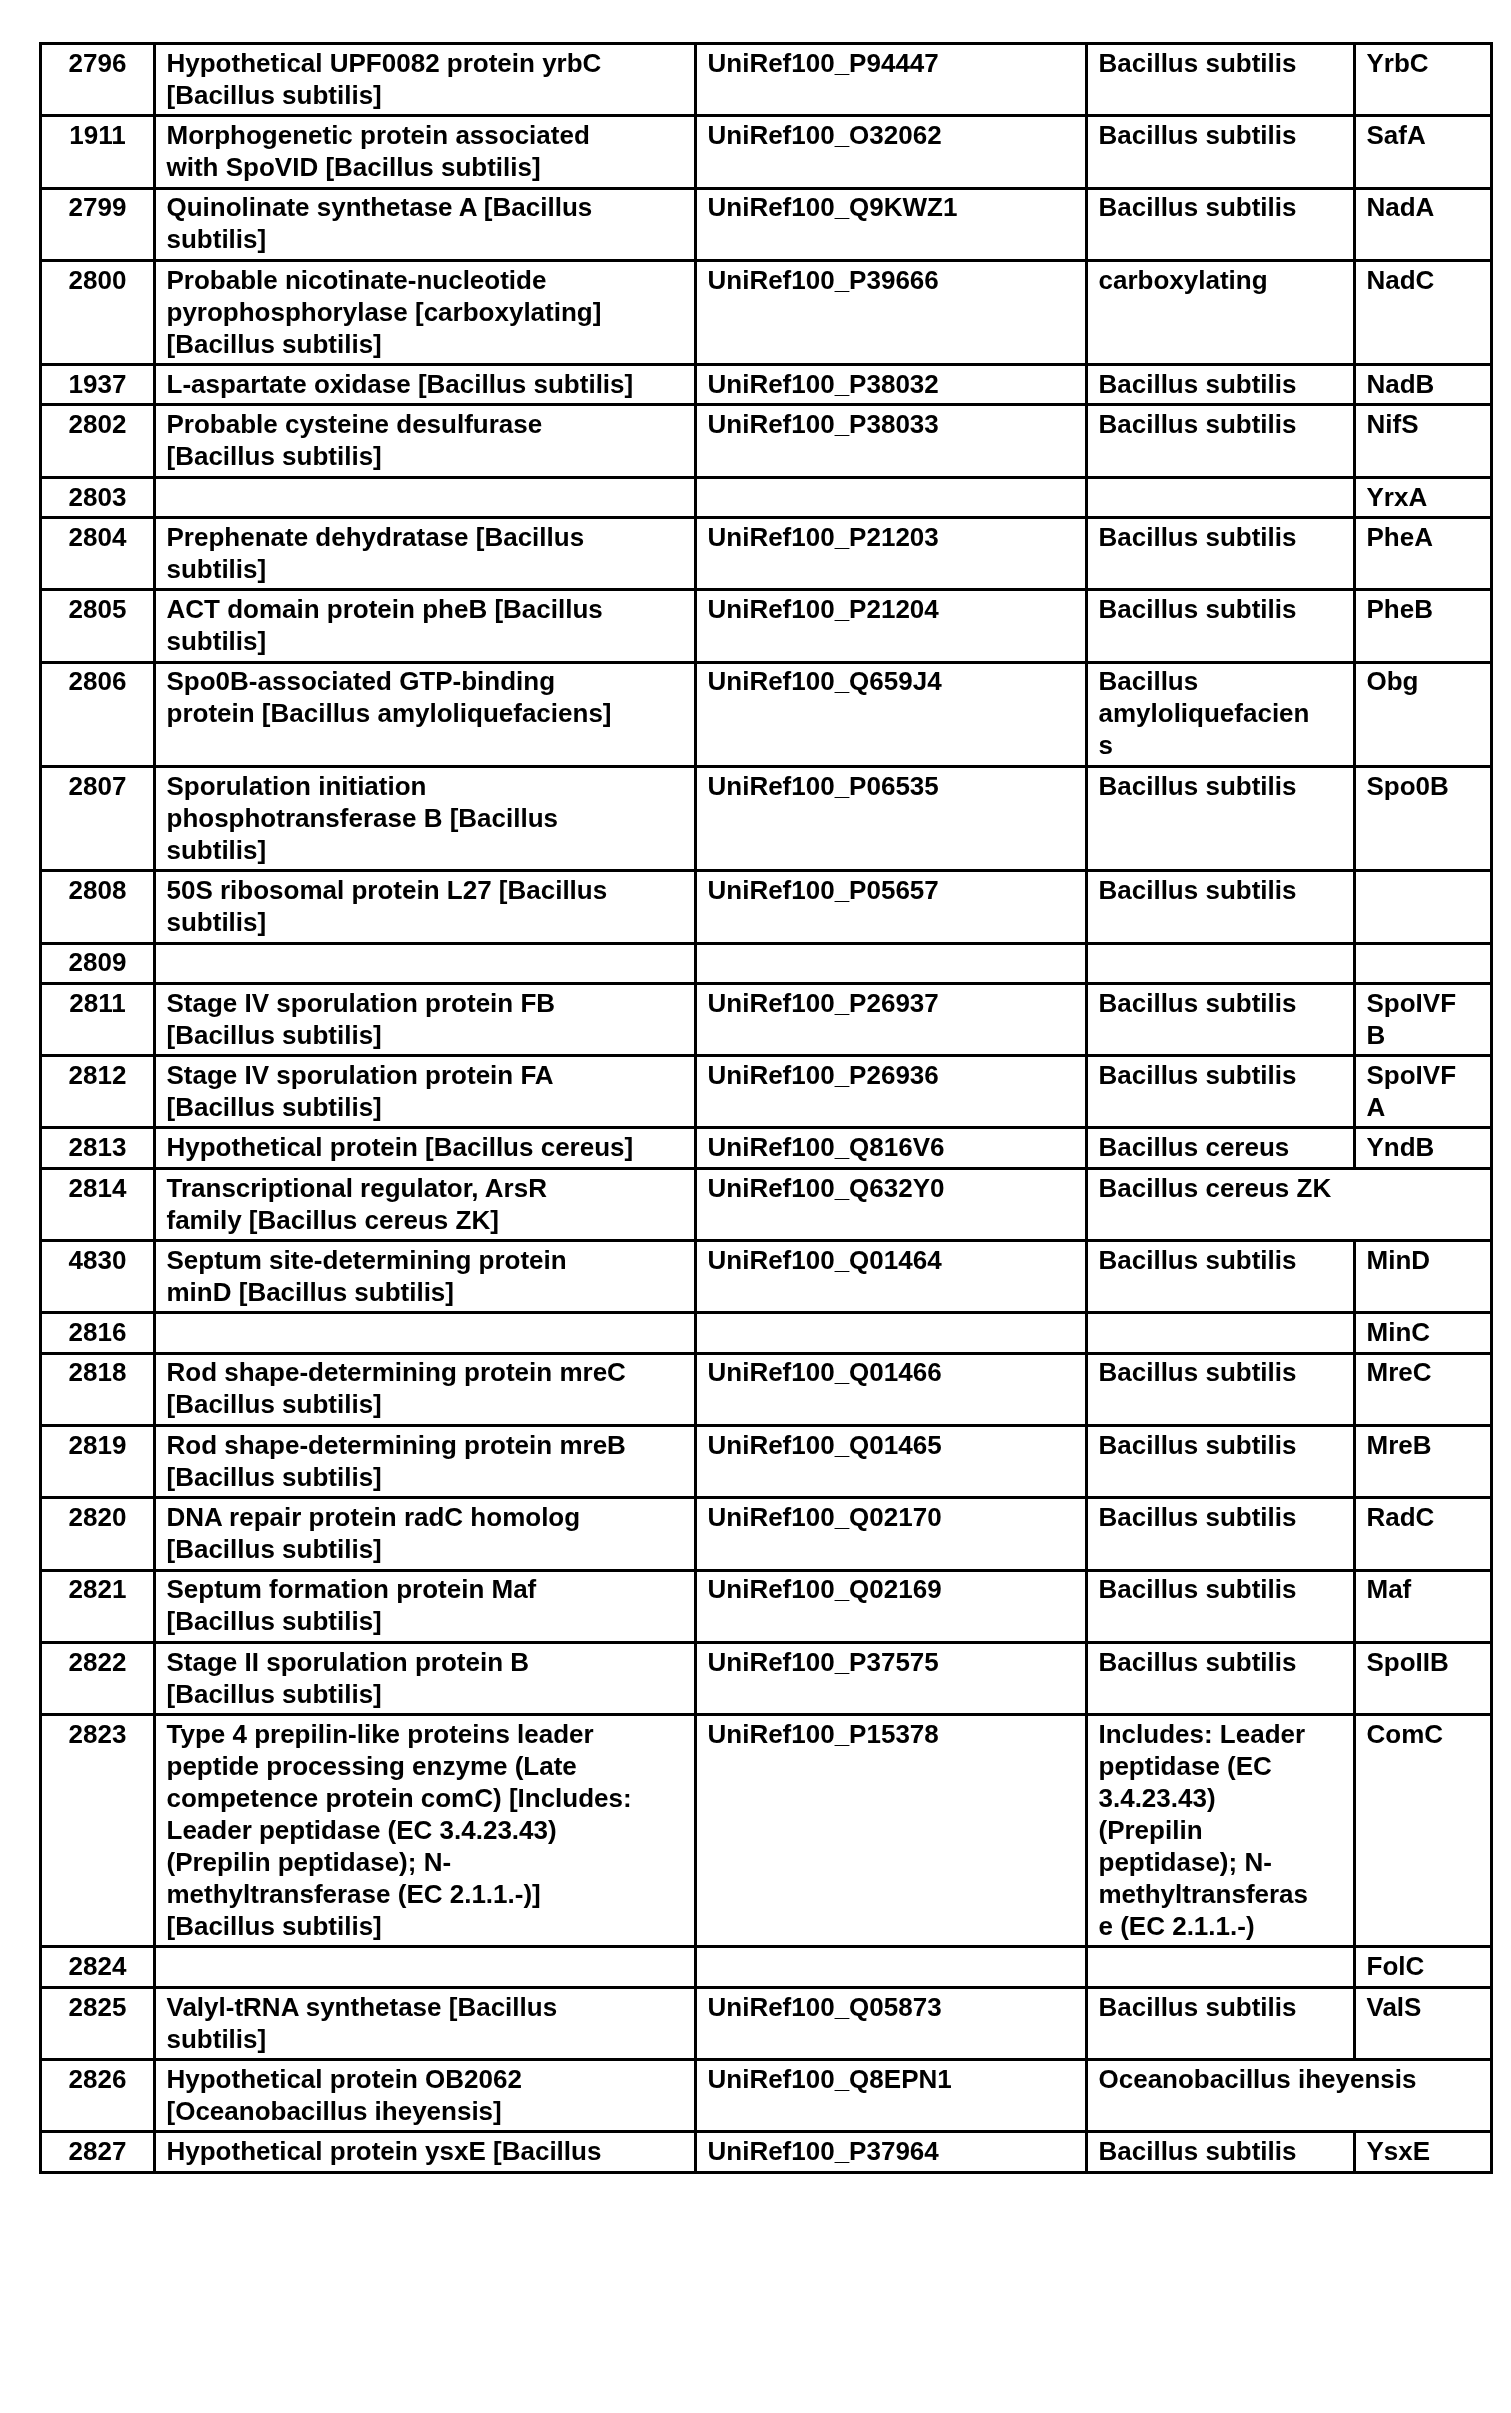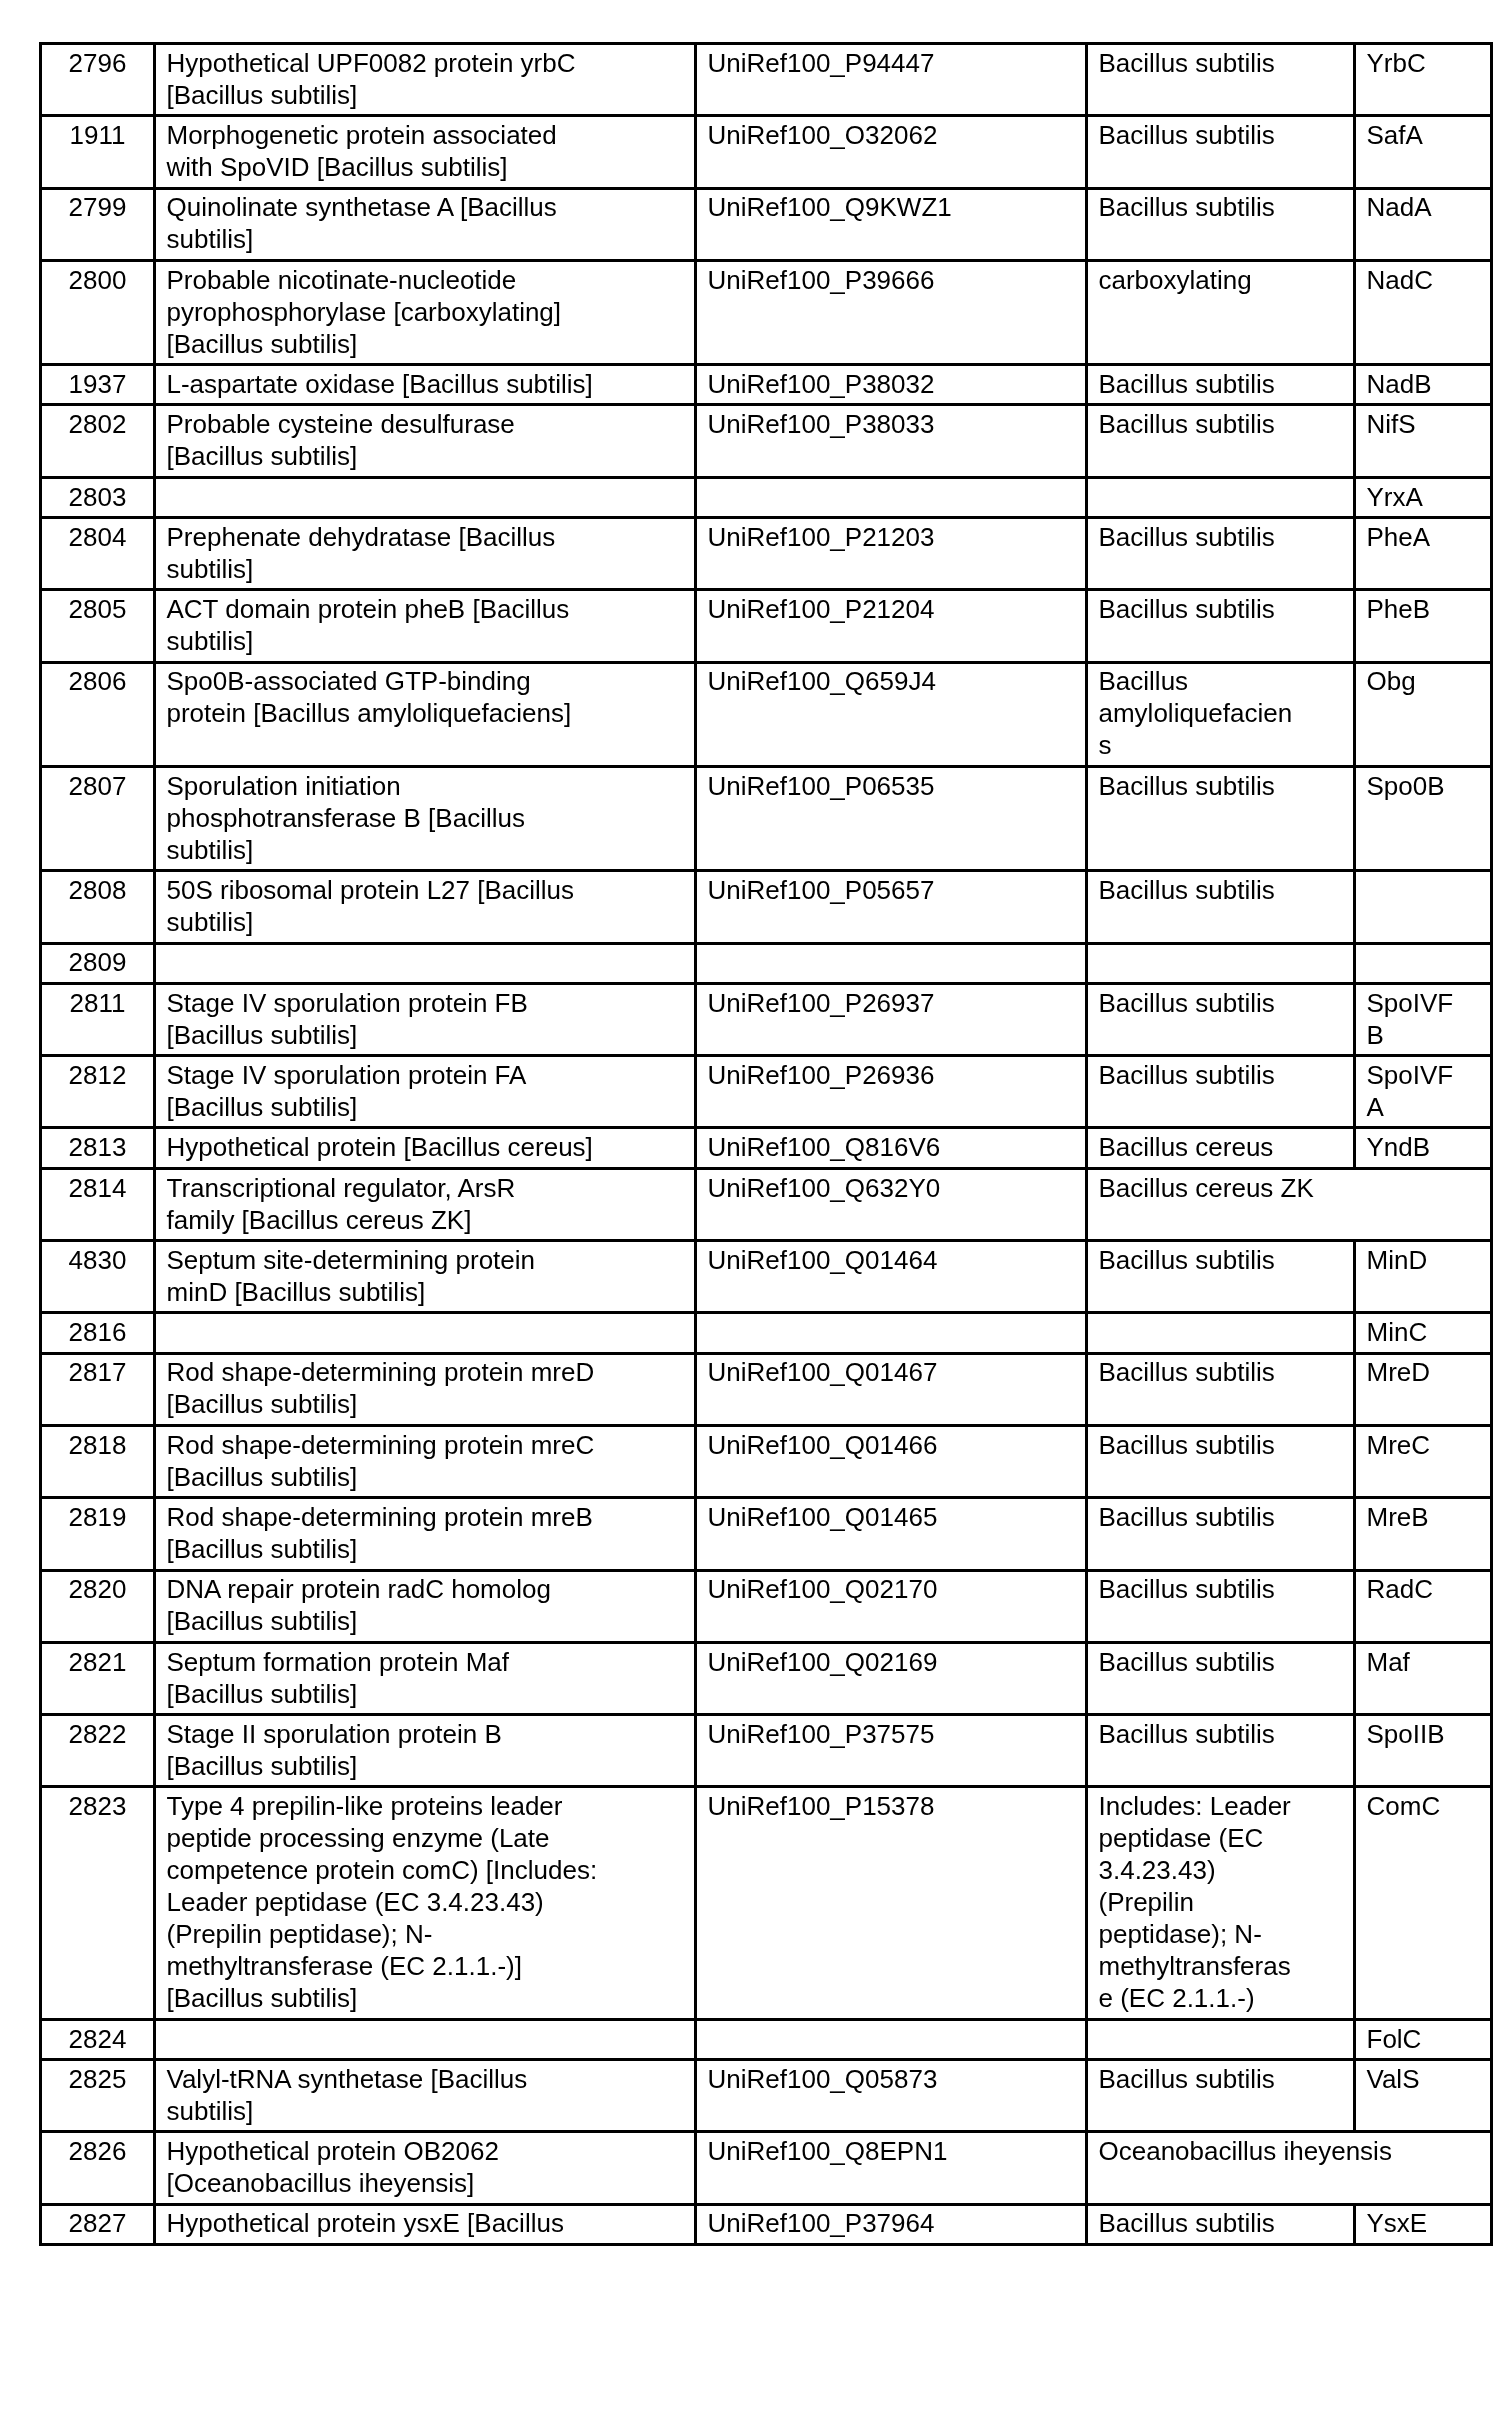--- a/index.html
+++ b/index.html
@@ -16,20 +16,21 @@
     padding: 42px 0 0 39px;
   }
   table.protein-table {
     border-collapse: collapse;
     table-layout: fixed;
     width: 1451px;
     font-family: "Liberation Sans", sans-serif;
     font-size: 26px;
     line-height: 32px;
     color: #000000;
+    font-weight: bold;
   }
   table.protein-table td {
     border: 3.5px solid #000000;
     vertical-align: top;
     padding: 1.8px 10.5px 3.5px 10.5px;
     white-space: pre-line;
     overflow-wrap: break-word;
     word-wrap: break-word;
     overflow: hidden;
   }
@@ -219,28 +220,20 @@
   </tr>
 
   <tr>
     <td class="c-num">2816</td>
     <td class="c-desc"></td>
     <td class="c-ref"></td>
     <td class="c-org"></td>
     <td class="c-gene">MinC</td>
   </tr>
 
-  <tr>
-    <td class="c-num">2817</td>
-    <td class="c-desc">Rod shape-determining protein mreD
-[Bacillus subtilis]</td>
-    <td class="c-ref">UniRef100_Q01467</td>
-    <td class="c-org">Bacillus subtilis</td>
-    <td class="c-gene">MreD</td>
-  </tr>
 
   <tr>
     <td class="c-num">2818</td>
     <td class="c-desc">Rod shape-determining protein mreC
 [Bacillus subtilis]</td>
     <td class="c-ref">UniRef100_Q01466</td>
     <td class="c-org">Bacillus subtilis</td>
     <td class="c-gene">MreC</td>
   </tr>
 

